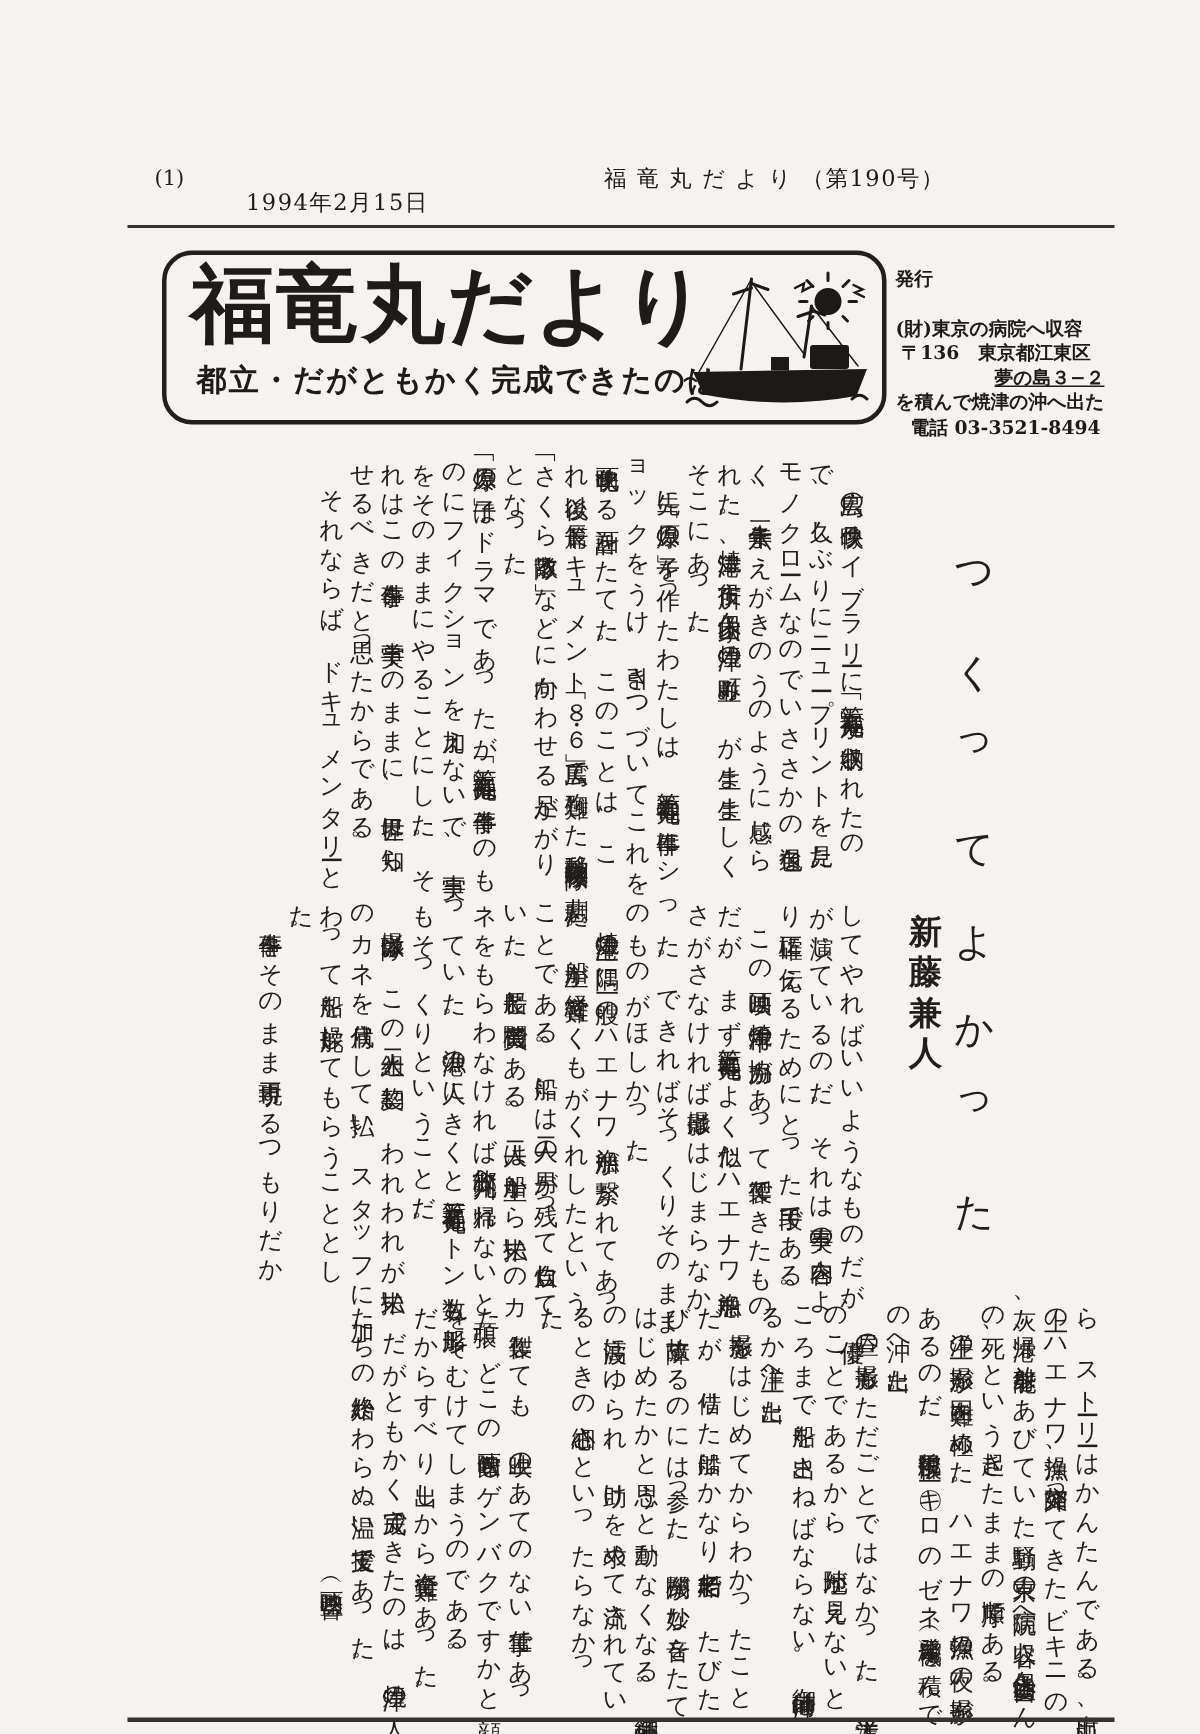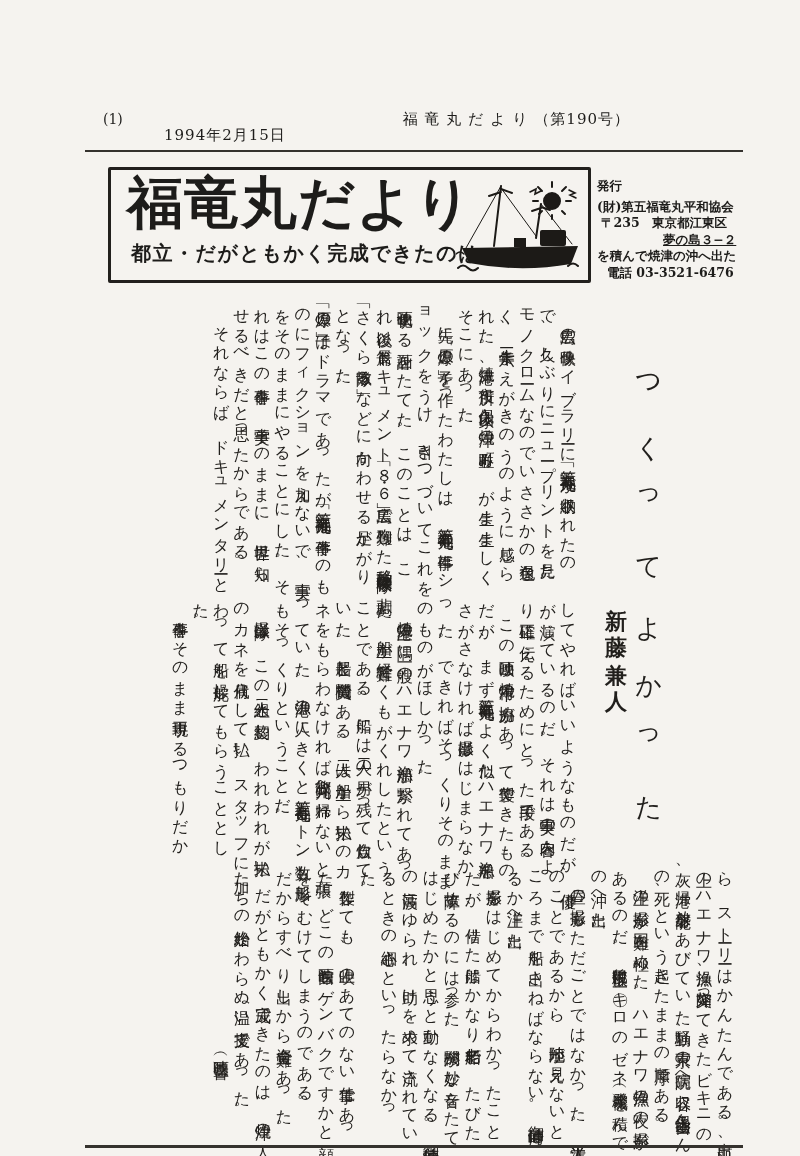--- a/index.html
+++ b/index.html
@@ -17,34 +17,34 @@
   .pagenum  { position:absolute; left:103px; top:3px; font-size:14px; }
   .pubdate  { position:absolute; left:150px; top:18px; letter-spacing:1px;margin-left:14px; }
   .runtitle { position:absolute; left:340px; top:2px; width:290px; text-align:right; letter-spacing:1px; }
   .rule { position:absolute; left:85px; width:658px; height:2px; background:#35322e; }
   .rule-top    { top:150px; }
   .rule-bottom { top:1145px; height:3px; }
 
   
   .masthead-box {
     position:absolute; left:108px; top:167px; width:477px; height:110px;
-    border:3px solid #22201d; border-radius:2px; background:transparent;
+    border:3px solid #22201d; border-radius:20px; background:transparent;
   }
   .masthead-title {
     position:absolute; left:16px; top:-4px;
     font-size:56px; font-weight:900; letter-spacing:1px; white-space:nowrap;
   }
   .masthead-subtitle {
     position:absolute; left:20px; top:70px;
     font-size:20px; font-weight:700; letter-spacing:1.5px; white-space:nowrap;
   }
   .ship { position:absolute; right:4px; top:6px; }
 
   .publisher { position:absolute; left:597px; top:178px; width:150px; font-size:12.5px; line-height:16.5px; font-weight:600;}
-  .pub-label { margin-bottom:4px; }
+  .pub-label { margin-bottom:16px; }
   .pub-l2 { }
   .pub-l3 { padding-left:4px; }
   .pub-l4 { padding-left:66px;text-decoration:underline; }
   .pub-l5 { }
   .pub-l6 { padding-left:10px; }
 
   
   .vtext {
     position:absolute;
     writing-mode: vertical-rl;
@@ -103,25 +103,25 @@
       </g>
       <g stroke="#1c1a17" stroke-width="2" fill="none" stroke-linecap="round">
         <path d="M2,92 q5,-5 10,0 q5,5 10,0 M112,90 q5,-5 10,0"></path>
         <path d="M0,78 q4,-4 8,0" stroke-width="1.5"></path>
       </g>
     </svg>
   </div>
 
   <div class="publisher">
     <div class="pub-label">発行</div>
-    <div class="pub-l2">(財)第五福竜丸平和協会</div>
-    <div class="pub-l3">〒235　東京都江東区</div>
+    <div class="pub-l2">(財)東京の病院へ収容</div>
+    <div class="pub-l3">〒136　東京都江東区</div>
     <div class="pub-l4">夢の島３−２</div>
     <div class="pub-l5">を積んで焼津の沖へ出た</div>
-    <div class="pub-l6">電話 03-3521-6476</div>
+    <div class="pub-l6">電話 03-3521-8494</div>
   </div>
 
   <div class="vtext title-block">
     <h1 class="article-title">つくってよかった</h1>
     <div class="article-author">新藤兼人</div>
   </div>
 
   <div class="vtext block-top">
     <p class="ind">広島の映像ライブラリーに「第五福竜丸」が収納されたので、久しぶりにニュープリントを見た。</p>
     <p>モノクロームなのでいささかの退色なく、三十六年まえがきのうのように感じられた。焼津港、市役所、久保山家、焼津の町並み、が生ま生ましくそこにあった。</p>

